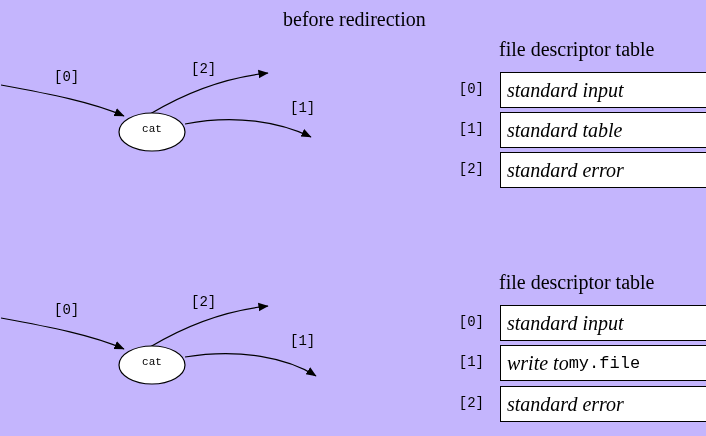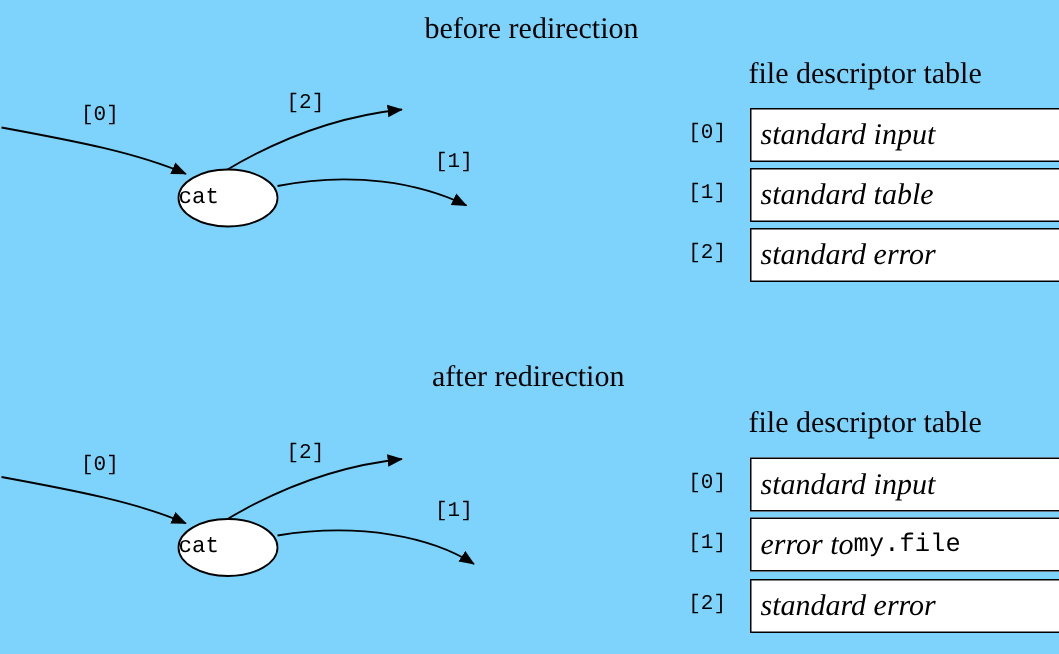--- a/index.html
+++ b/index.html
@@ -1,21 +1,21 @@
 <!DOCTYPE html>
 <html><head>
 <meta charset="utf-8">
 <style>
   html,body{margin:0;padding:0;background:#fff;}
-  .canvas{position:relative;width:706px;height:436px;background:#7dd3fc;overflow:hidden;
+  .canvas{position:relative;width:706px;height:436px;background:#c4b5fd;overflow:hidden;
           font-family:"Liberation Serif",serif;color:#000;}
   .abs{position:absolute;white-space:nowrap;}
   .heading{font-size:20px;font-family:"Liberation Serif",serif;}
   .monolabel{font-family:"Liberation Mono",monospace;font-size:14px;}
-  .procname{font-family:"Liberation Mono",monospace;font-size:15px;}
+  .procname{font-family:"Liberation Mono",monospace;font-size:11px;text-align:center;}
   .fd-row{position:absolute;left:488px;width:206px;height:34px;border:1px solid #000;
           display:flex;align-items:center;padding-left:6px;
           font-style:italic;font-size:20px;background:#fff;white-space:nowrap;margin-left:12px;}
   .fd-index{position:absolute;left:454px;width:30px;text-align:right;
             font-family:"Liberation Mono",monospace;font-size:14px;white-space:nowrap;}
   .row-mono{font-family:"Liberation Mono",monospace;font-style:normal;font-size:17px;}
   .to-prefix{font-size:18px;}
   .to-file{font-family:"Liberation Mono",monospace;font-size:15px;}
   svg.arrows{position:absolute;left:0;top:0;width:706px;height:436px;}
 </style>
@@ -58,37 +58,36 @@
   <div class="fd-index" style="top:121px">[1]</div>
   <div class="fd-row" style="top:112px">
     <span>standard table</span>
   </div>
 
   <div class="fd-index" style="top:161px">[2]</div>
   <div class="fd-row" style="top:152px">
     <span>standard error</span>
   </div>
 
-  <div class="abs heading" style="left:288px;top:240px">after redirection</div>
   <div class="abs heading" style="left:499px;top:271px">file descriptor table</div>
 
   <div class="abs monolabel" style="left:54px;top:302px">[0]</div>
   <div class="abs monolabel" style="left:191px;top:294px">[2]</div>
   <div class="abs monolabel" style="left:290px;top:333px">[1]</div>
   <div class="abs procname" style="left:119px;top:356px;width:66px">cat</div>
 
 
   <div class="fd-index" style="top:314px">[0]</div>
   <div class="fd-row" style="top:305px">
     <span>standard input</span>
   </div>
 
   <div class="fd-index" style="top:354px">[1]</div>
   <div class="fd-row" style="top:345px">
-    <span>error to </span>
+    <span>write to </span>
       <span class="row-mono">my.file</span>
   </div>
 
   <div class="fd-index" style="top:395px">[2]</div>
   <div class="fd-row" style="top:386px">
     <span>standard error</span>
   </div>
 
 </div>
 

